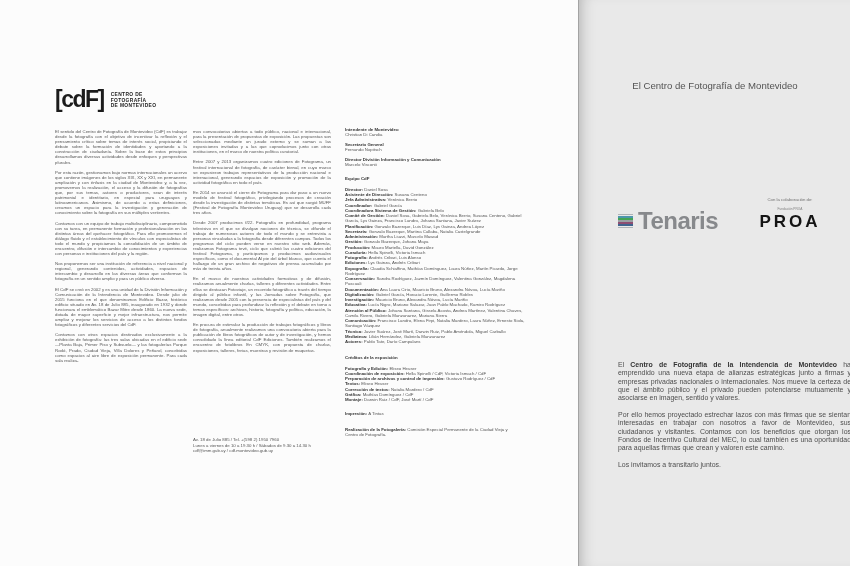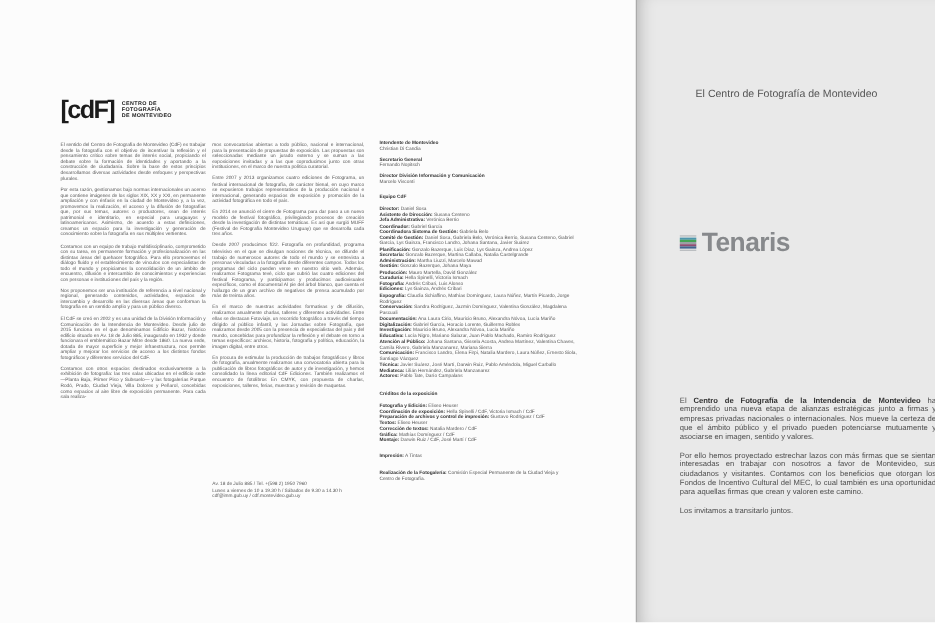--- a/index.html
+++ b/index.html
@@ -210,20 +210,25 @@
           <div class="stripe" style="background: rgb(78, 150, 172);"></div>
           <div class="stripe" style="background: rgb(68, 164, 85);"></div>
           <div class="stripe" style="background: rgb(154, 160, 164);"></div>
           <div class="stripe" style="background: rgb(142, 78, 114);"></div>
           <div class="stripe" style="background: rgb(65, 100, 143);"></div>
           <div class="stripe" style="background: rgb(176, 180, 183);"></div>
         </div>
       <div class="tenaris-word">Tenaris</div>
     </div>
 
+    <div class="proa-block">
+      <div class="collab">Con la colaboración de:</div>
+      <div class="proa-small">Fundación PROA</div>
+      <div class="proa-word">PROA</div>
+    </div>
 
     <div class="rp-text">
       <p><span>El </span><span class="b">Centro de Fotografía de la Intendencia de Montevideo</span><span> ha emprendido una nueva etapa de alianzas estratégicas junto a firmas y empresas privadas nacionales o internacionales. Nos mueve la certeza de que el ámbito público y el privado pueden potenciarse mutuamente y asociarse en imagen, sentido y valores.</span></p>
       <p>Por ello hemos proyectado estrechar lazos con más firmas que se sientan interesadas en trabajar con nosotros a favor de Montevideo, sus ciudadanos y visitantes. Contamos con los beneficios que otorgan los Fondos de Incentivo Cultural del MEC, lo cual también es una oportunidad para aquellas firmas que crean y valoren este camino.</p>
       <p>Los invitamos a transitarlo juntos.</p>
     </div>
 
   </div>
 </div>
 

